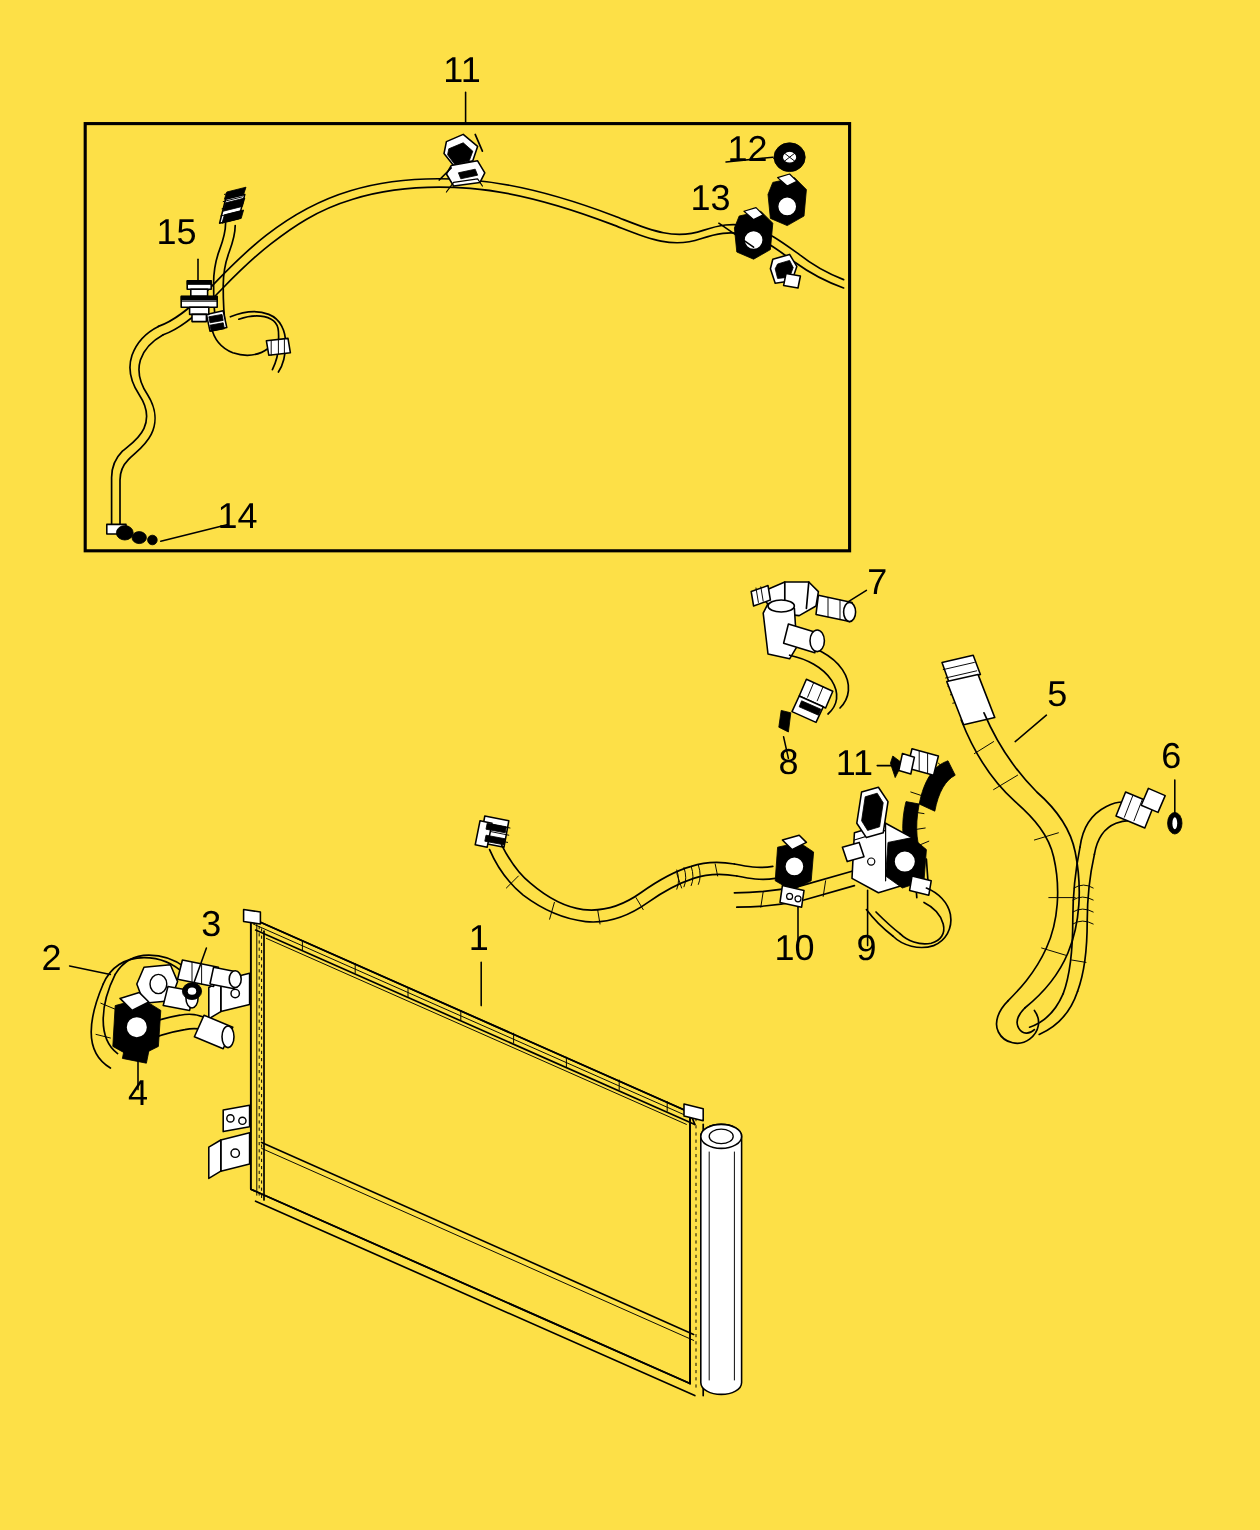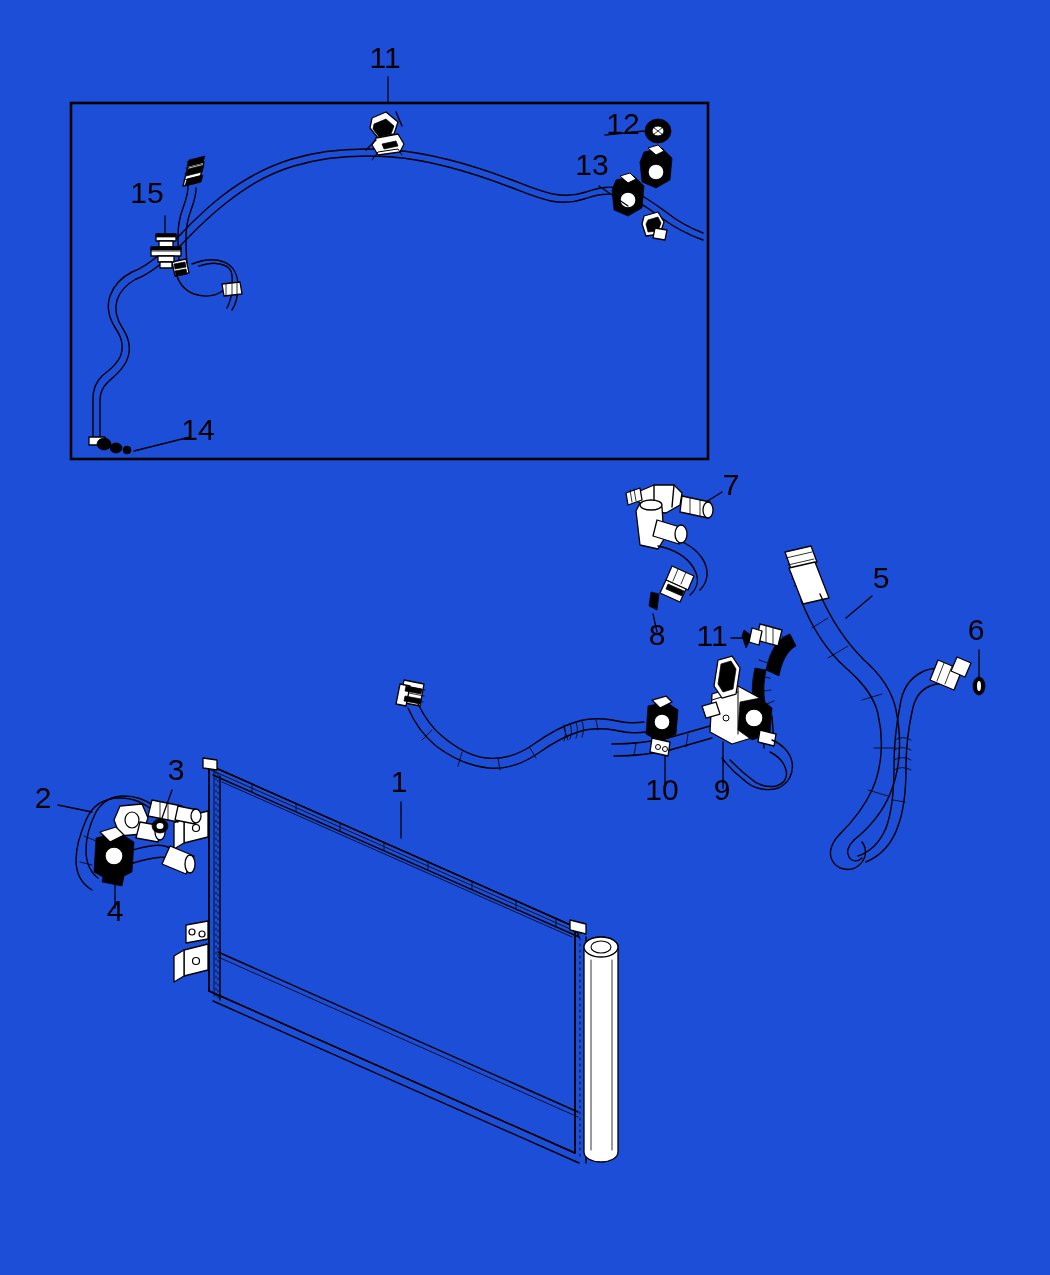--- a/index.html
+++ b/index.html
@@ -3,21 +3,21 @@
 <meta charset="utf-8">
 <title>Parts Diagram</title>
 <style>
   html,body{margin:0;padding:0;background:#ffffff;}
   body{
     width:1050px;height:1275px;
     font-family:"Liberation Sans", sans-serif;
     overflow:hidden;
     position:relative;
   }
-  #stage{position:absolute;left:0;top:0;width:1050px;height:1275px;background:#1d4ed8;}
+  #stage{position:absolute;left:0;top:0;width:1050px;height:1275px;background:#fde047;}
   svg#diagram{position:absolute;left:0;top:0;width:1050px;height:1275px;display:block;}
   .cal{font-family:"Liberation Sans", sans-serif;font-size:30px;fill:#000;}
   .ln{fill:none;stroke:#000;stroke-width:1.4;stroke-linecap:round;stroke-linejoin:round;}
   .ln-thin{fill:none;stroke:#000;stroke-width:1;stroke-linecap:round;stroke-linejoin:round;}
   .ln-hair{fill:none;stroke:#000;stroke-width:0.8;stroke-linecap:round;stroke-linejoin:round;}
   .leader{fill:none;stroke:#000;stroke-width:1.3;stroke-linecap:round;}
   .box{fill:none;stroke:#000;stroke-width:2.6;}
   .solidblk{fill:#000;stroke:#000;stroke-width:0.7;}
   .wht{fill:#fff;stroke:#000;stroke-width:1.3;stroke-linejoin:round;}
   .wht-thin{fill:#fff;stroke:#000;stroke-width:1;stroke-linejoin:round;}

